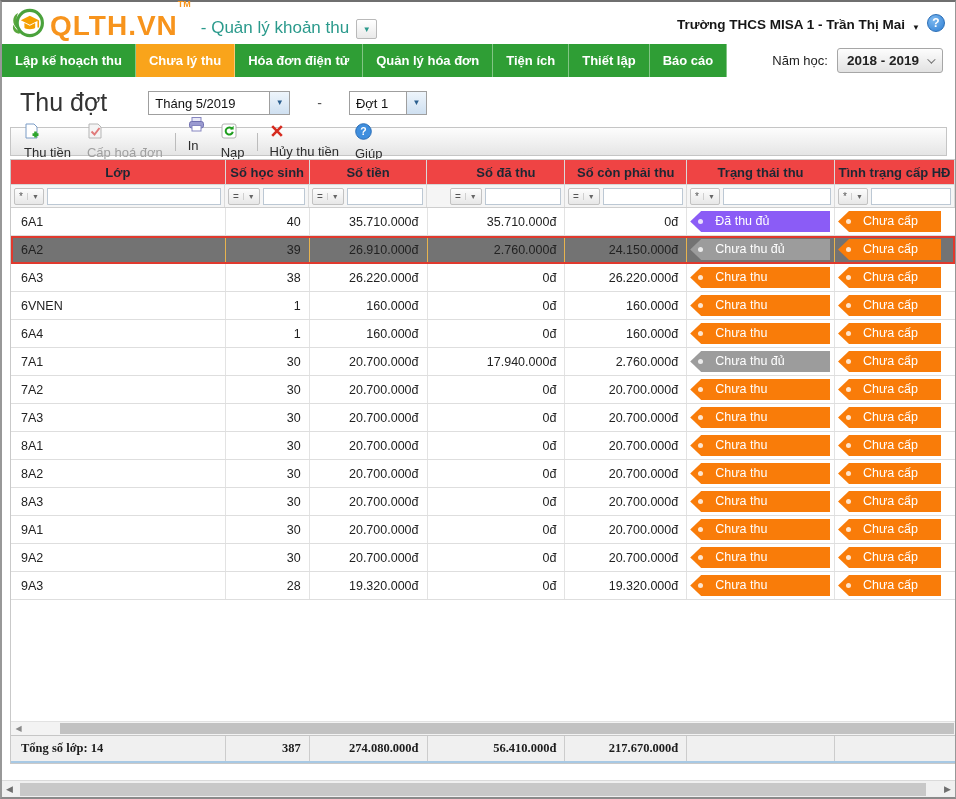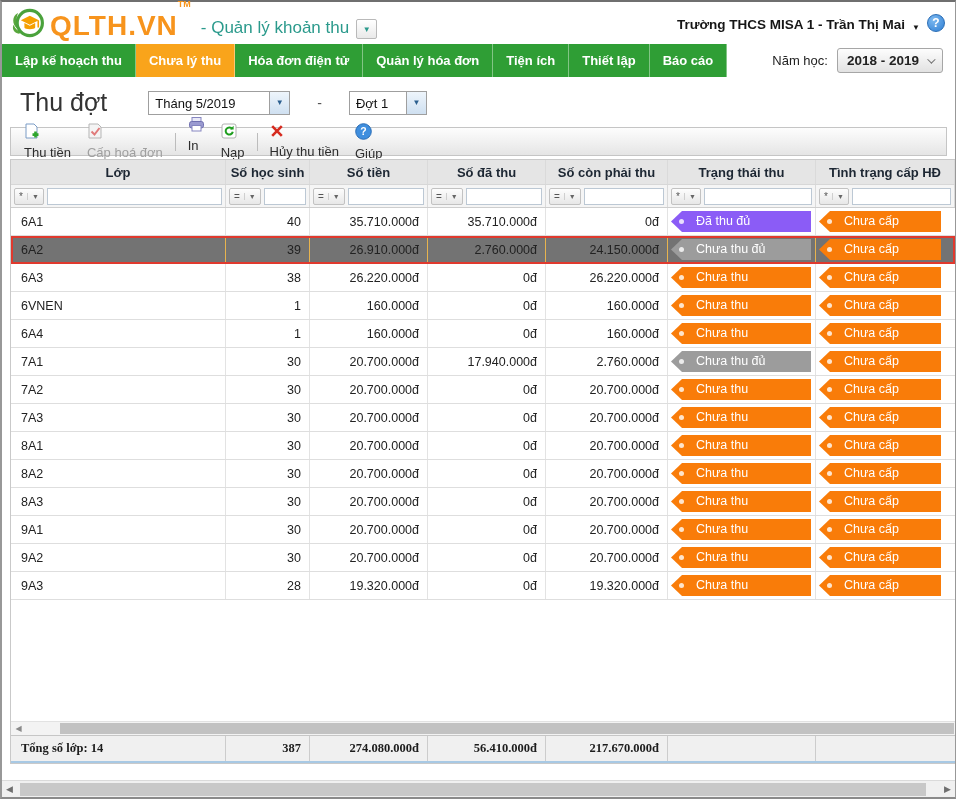--- a/index.html
+++ b/index.html
@@ -53,23 +53,23 @@
              display:flex; align-items:center; padding:0 5px; flex:0 0 auto; font-size:13px; color:#2d2d2d; }
   .tbtn { display:flex; align-items:flex-start; gap:6px; padding:3px 8px; border-radius:2px; cursor:pointer; white-space:nowrap;flex-direction:column; }
   .tbtn.disabled { color:#9f9f9f; cursor:default; }
   .tbtn .icon { display:grid; place-items:center; }
   .tsep { width:1px; height:18px; background:#bcbcbc; margin:0 4px; }
   .tcaret { font-size:8px; color:#333; }
 
   
   .grid { margin-left:8px; flex:1 1 auto; display:flex; flex-direction:column;
           border:1px solid #c9c9c9; border-right:none; overflow:hidden; }
-  .c0{width:215px;} .c1{width:84px;} .c2{width:118px;} .c3{width:118px;} .c4{width:122px;} .c5{width:148px;}
+  .c0{width:215px;} .c1{width:84px;} .c2{width:118px;} .c3{width:118px;margin-left:20px;} .c4{width:122px;} .c5{width:148px;}
   .c6{flex:1; min-width:120px;}
-  .ghead { display:flex; height:25px; background:#e5e5e5; border-bottom:1px solid #d7d7d7; flex:0 0 auto; }
+  .ghead { display:flex; height:25px; background:#ef4444; border-bottom:1px solid #d7d7d7; flex:0 0 auto; }
   .hcell { display:flex; align-items:center; justify-content:center; font-weight:bold; font-size:13px; color:#1d2733;
            border-right:1px solid #dadada; cursor:pointer; white-space:nowrap; overflow:hidden; }
   .gfilter { display:flex; height:23px; background:#f5f5f5; border-bottom:1px solid #cecece; flex:0 0 auto; }
   .fcell { display:flex; align-items:center; border-right:1px solid #dadada; padding:0 3px; gap:3px; }
   .fop { display:flex; align-items:center; height:17px; border:1px solid #c2c2c2; border-radius:2px;
          background:linear-gradient(#fdfdfd,#e7e7e7); font-size:10px; color:#555; padding:0 4px; gap:4px; cursor:pointer; }
   .fop .fo-arrow { font-size:7px; color:#666; border-left:1px solid #cfcfcf; padding-left:4px; }
   .finput { flex:1; min-width:24px; height:17px; border:1px solid #bcc8d4; background:#fff; font-size:11px; padding:0 3px;
             font-family:"Liberation Sans",sans-serif; }
   .gbody { flex:0 0 auto; }

